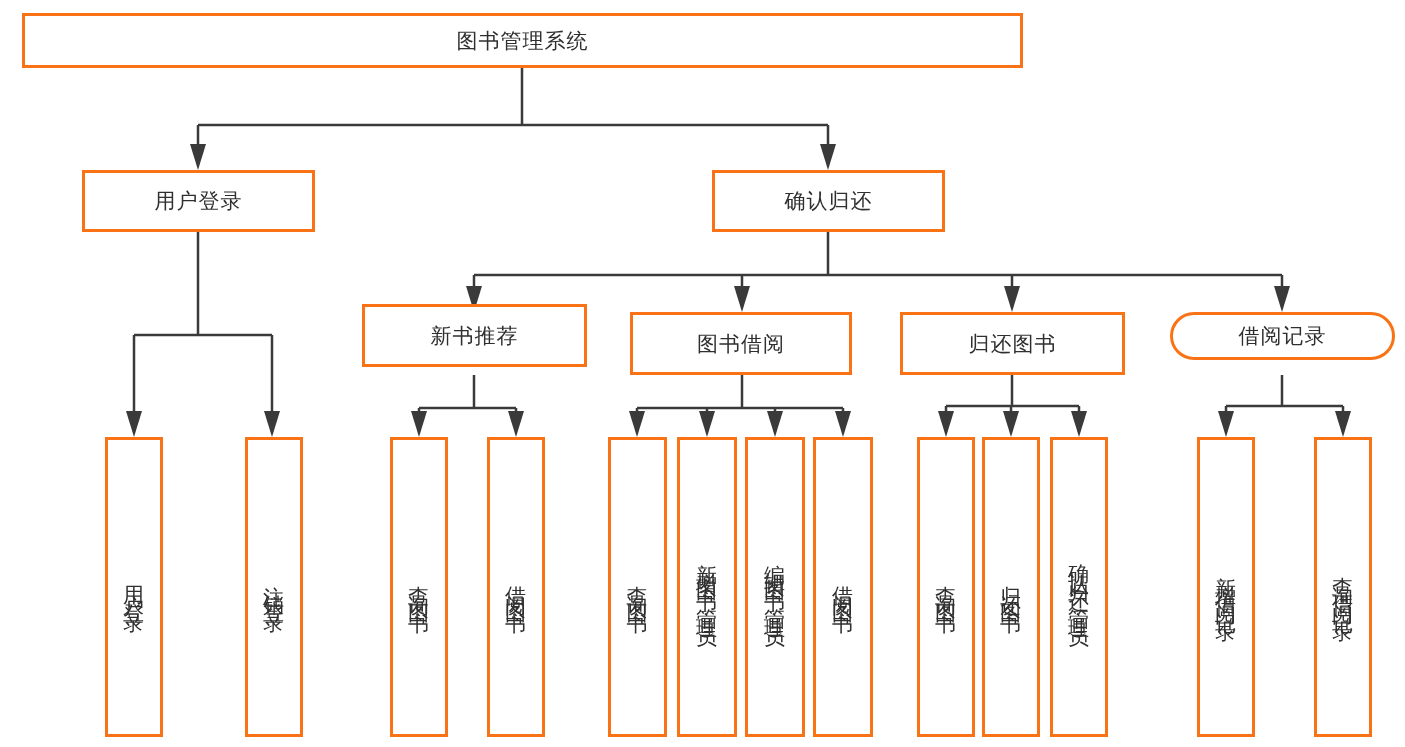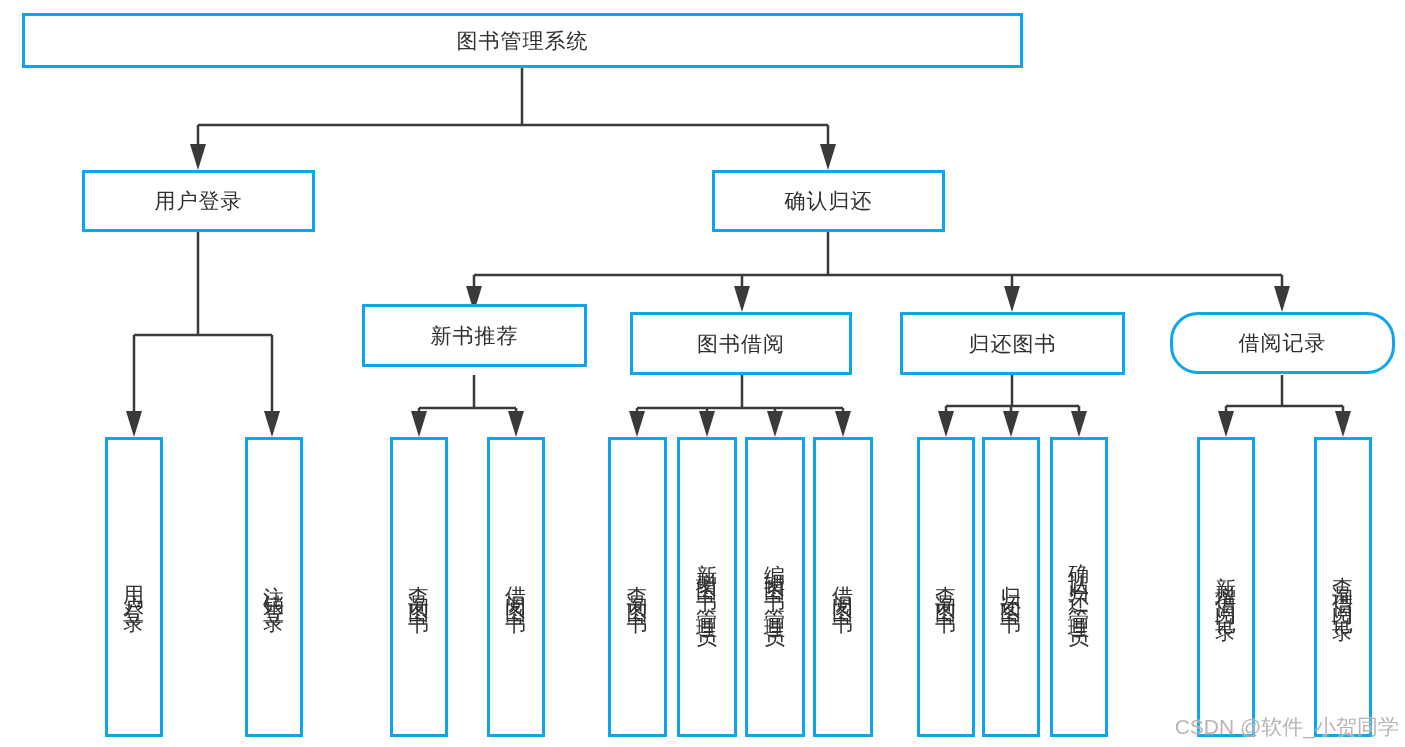--- a/index.html
+++ b/index.html
@@ -14,21 +14,21 @@
   }
   .wires {
     position: absolute;
     left: 0; top: 0;
     width: 1405px; height: 747px;
     z-index: 1;
   }
   .node {
     position: absolute;
     box-sizing: border-box;
-    border: 3px solid #0ea5e9;
+    border: 3px solid #f97316;
     background: #ffffff;
     color: #2f2f2f;
     display: flex;
     align-items: center;
     justify-content: center;
     z-index: 2;
   }
   .hnode {
     font-size: 21px;
     letter-spacing: 1px;
@@ -101,21 +101,21 @@
   </svg>
 
   <div class="node hnode" style="left:22px; top:13px; width:1001px; height:55px;">图书管理系统</div>
 
   <div class="node hnode" style="left:82px; top:170px; width:233px; height:62px;">用户登录</div>
   <div class="node hnode" style="left:712px; top:170px; width:233px; height:62px;">确认归还</div>
 
   <div class="node hnode" style="left:362px; top:304px; width:225px; height:63px;">新书推荐</div>
   <div class="node hnode" style="left:630px; top:312px; width:222px; height:63px;">图书借阅</div>
   <div class="node hnode" style="left:900px; top:312px; width:225px; height:63px;">归还图书</div>
-  <div class="node hnode" style="left:1170px; top:312px; width:225px; height:62px;border-radius:28px;">借阅记录</div>
+  <div class="node hnode" style="left:1170px; top:312px; width:225px; height:48px;border-radius:28px;">借阅记录</div>
 
   <div class="node vnode" style="left:105px; top:437px; width:58px; height:300px;">
     <span class="vtext">用户登录</span>
   </div>
   <div class="node vnode" style="left:245px; top:437px; width:58px; height:300px;">
     <span class="vtext">注销登录</span>
   </div>
 
   <div class="node vnode" style="left:390px; top:437px; width:58px; height:300px;">
     <span class="vtext">查询图书</span>
@@ -147,15 +147,14 @@
     <span class="vtext">确认归还（管理员）</span>
   </div>
 
   <div class="node vnode" style="left:1197px; top:437px; width:58px; height:300px;">
     <span class="vtext">新增借阅记录</span>
   </div>
   <div class="node vnode" style="left:1314px; top:437px; width:58px; height:300px;">
     <span class="vtext">查询借阅记录</span>
   </div>
 
-  <div class="watermark">CSDN @软件_小贺同学</div>
 
 </div>
 
 </body></html>

